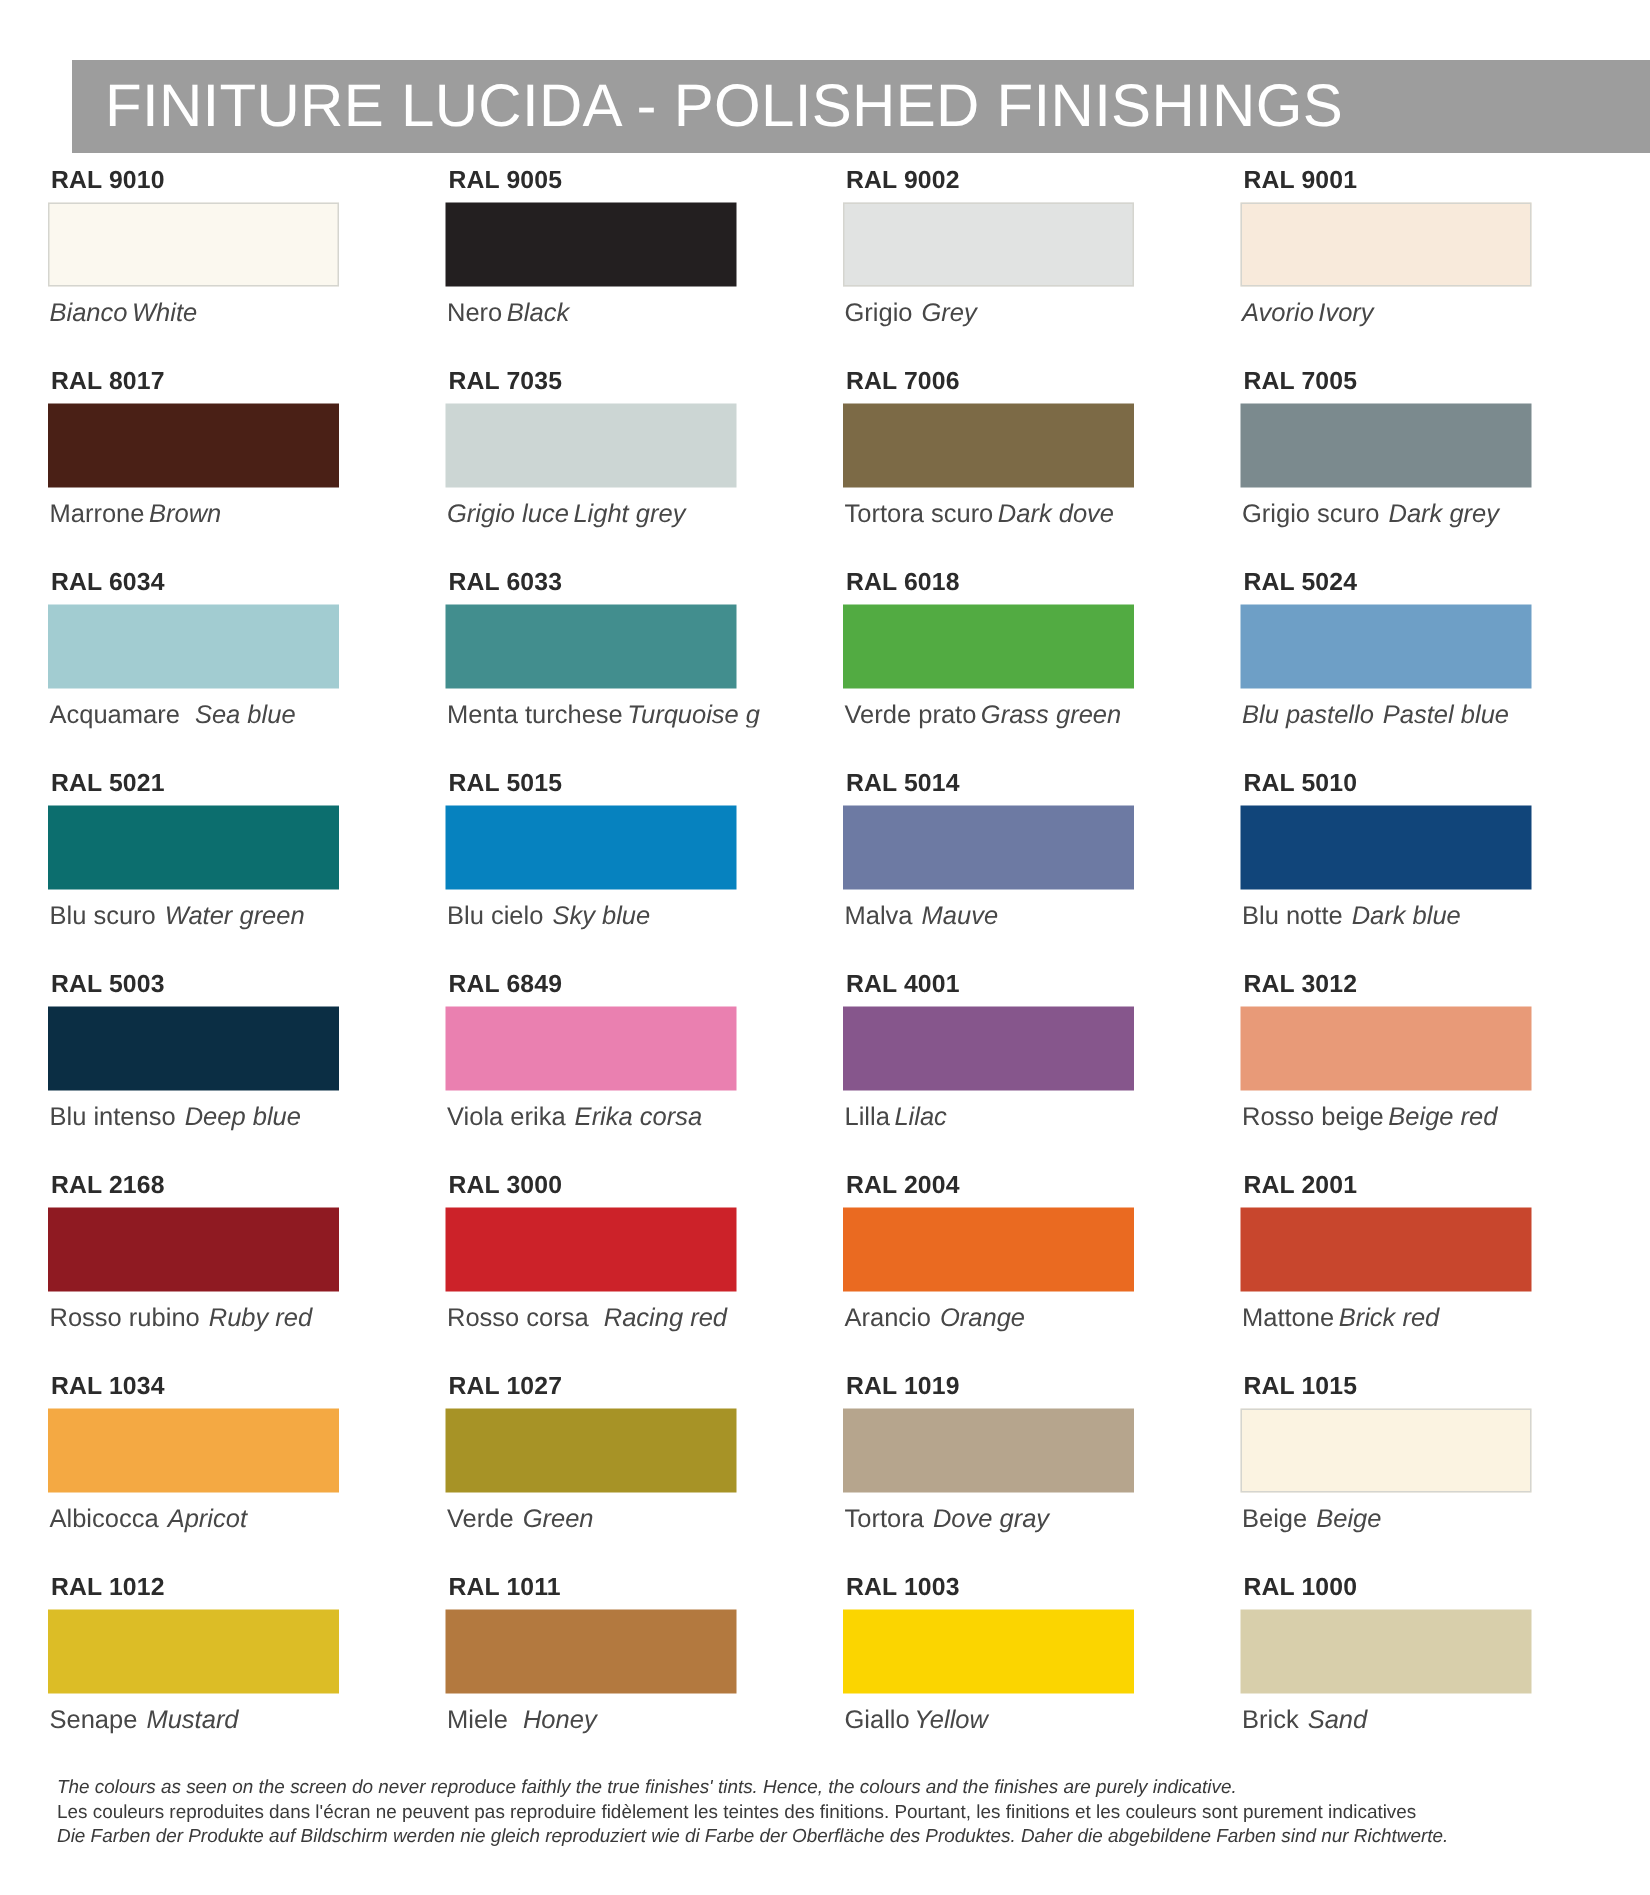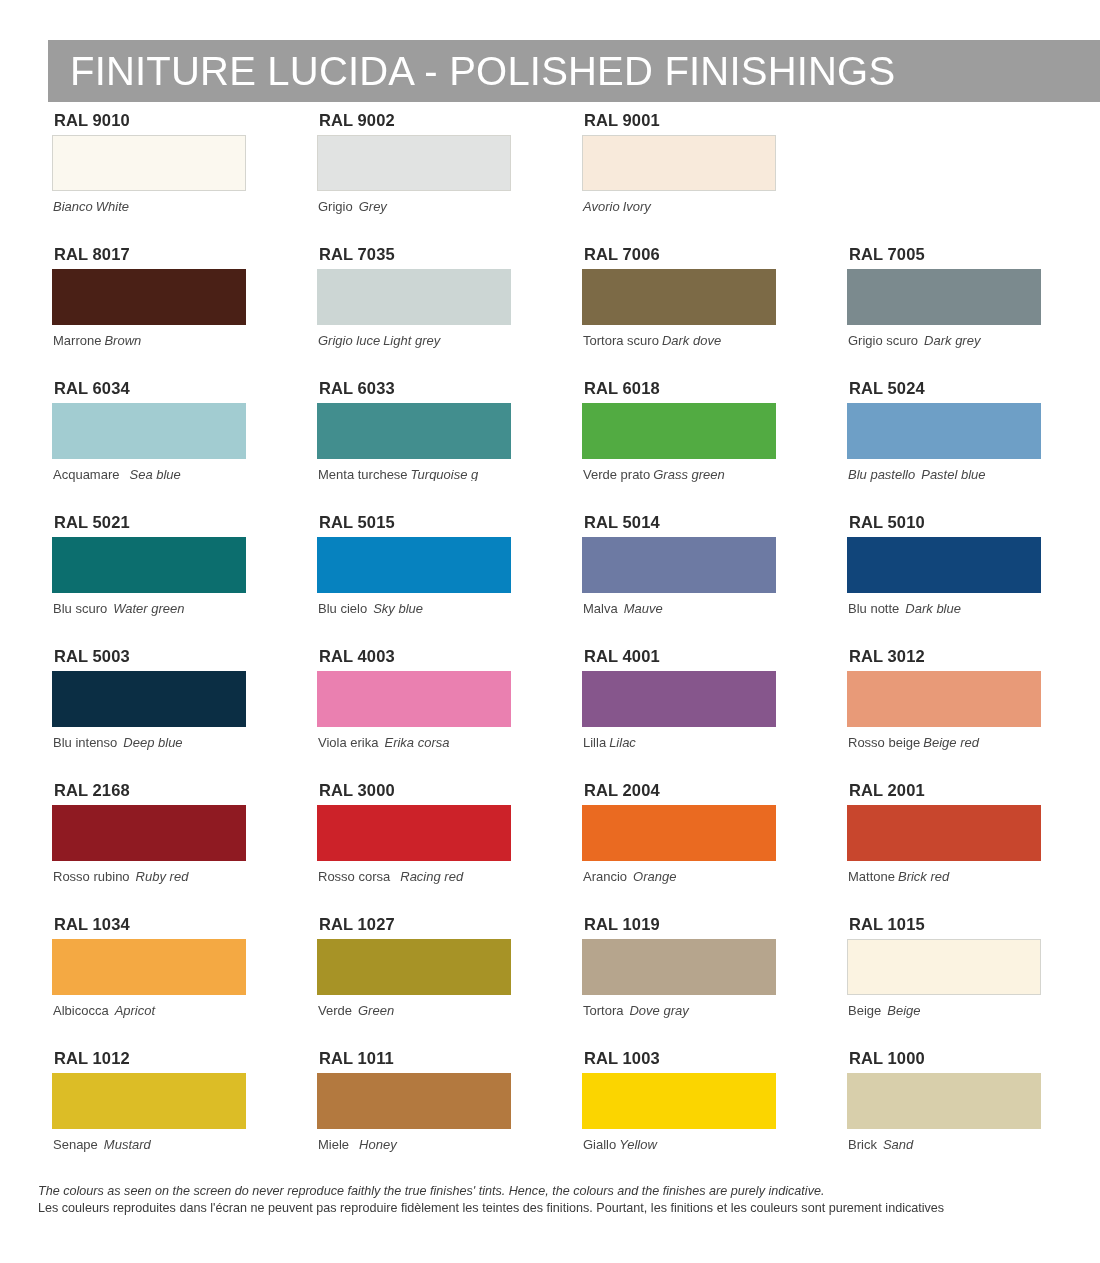--- a/index.html
+++ b/index.html
@@ -45,21 +45,21 @@
     left: 0;
     top: 112px;
     width: 1100px;
   }
   .swatch-row {
     display: flex;
     height: 134px;
   }
   .swatch-cell {
     width: 265px;
-    padding-left: 52px;
+    padding-left: 32px;
     box-sizing: border-box;
     position: relative;
   }
   .ral-code {
     font-size: 16.5px;
     font-weight: bold;
     color: #2b2b2b;
     letter-spacing: 0.1px;
     margin: 0 0 6px 2px;
     line-height: 1;
@@ -69,21 +69,21 @@
     width: 194px;
     height: 56px;
     box-sizing: border-box;
   }
   .ral-chip.bordered {
     border: 1px solid #d5d5cf;
   }
   .ral-names {
     margin-top: 9px;
     margin-left: 1px;
-    font-size: 13px;
+    font-size: 17px;
     color: #474747;
     white-space: nowrap;
     line-height: 1;
   }
   .name-it { font-style: normal; }
   .name-en { font-style: italic; }
   .names-all-italic .name-it { font-style: italic; }
   .name-gap-sm { padding-left: 3px; }
   .name-gap-md { padding-left: 6px; text-align: right; }
   .name-gap-lg { padding-left: 10px; }
@@ -117,20 +117,25 @@
 </div>
 
 <div id="swatch-grid">
     <div class="swatch-row">
       <div class="swatch-cell">
         <div class="ral-code">RAL 9010</div>
         <div class="ral-chip bordered" style="background: rgb(251, 248, 239);"></div>
         <div class="ral-names names-all-italic"><span><span class="name-it">Bianco</span><span class="name-en name-gap-sm">White</span></span></div>
       </div>
       <div class="swatch-cell">
+        <div class="ral-code">RAL 9005</div>
+        <div class="ral-chip" style="background: rgb(35, 31, 32);"></div>
+        <div class="ral-names"><span><span class="name-it">Nero</span><span class="name-en name-gap-sm">Black</span></span></div>
+      </div>
+      <div class="swatch-cell">
         <div class="ral-code">RAL 9002</div>
         <div class="ral-chip bordered" style="background: rgb(225, 227, 226);"></div>
         <div class="ral-names"><span><span class="name-it">Grigio</span><span class="name-en name-gap-md">Grey</span></span></div>
       </div>
       <div class="swatch-cell">
         <div class="ral-code">RAL 9001</div>
         <div class="ral-chip bordered" style="background: rgb(248, 234, 219);"></div>
         <div class="ral-names names-all-italic"><span><span class="name-it">Avorio</span><span class="name-en name-gap-sm">Ivory</span></span></div>
       </div>
     </div>
@@ -200,21 +205,21 @@
         <div class="ral-names"><span><span class="name-it">Blu notte</span><span class="name-en name-gap-md">Dark blue</span></span></div>
       </div>
     </div>
     <div class="swatch-row">
       <div class="swatch-cell">
         <div class="ral-code">RAL 5003</div>
         <div class="ral-chip" style="background: rgb(11, 46, 68);"></div>
         <div class="ral-names"><span><span class="name-it">Blu intenso</span><span class="name-en name-gap-md">Deep blue</span></span></div>
       </div>
       <div class="swatch-cell">
-        <div class="ral-code">RAL 4003</div>
+        <div class="ral-code">RAL 6849</div>
         <div class="ral-chip" style="background: rgb(234, 128, 176);"></div>
         <div class="ral-names"><span><span class="name-it">Viola erika</span><span class="name-en name-gap-md">Erika corsa</span></span></div>
       </div>
       <div class="swatch-cell">
         <div class="ral-code">RAL 4001</div>
         <div class="ral-chip" style="background: rgb(134, 86, 140);"></div>
         <div class="ral-names"><span><span class="name-it">Lilla</span><span class="name-en name-gap-sm">Lilac</span></span></div>
       </div>
       <div class="swatch-cell">
         <div class="ral-code">RAL 3012</div>
@@ -286,13 +291,14 @@
         <div class="ral-code">RAL 1000</div>
         <div class="ral-chip" style="background: rgb(216, 207, 171);"></div>
         <div class="ral-names"><span><span class="name-it">Brick</span><span class="name-en name-gap-md">Sand</span></span></div>
       </div>
     </div>
   </div>
 
 <div id="footer-note">
   <div class="fn-line fn-it">The colours as seen on the screen do never reproduce faithly the true finishes' tints. Hence, the colours and the finishes are purely indicative.</div>
   <div class="fn-line">Les couleurs reproduites dans l'écran ne peuvent pas reproduire fidèlement les teintes des finitions. Pourtant, les finitions et les couleurs sont purement indicatives</div>
+  <div class="fn-line fn-it">Die Farben der Produkte auf Bildschirm werden nie gleich reproduziert wie di Farbe der Oberfläche des Produktes. Daher die abgebildene Farben sind nur Richtwerte.</div>
 </div>
 
 </body></html>

